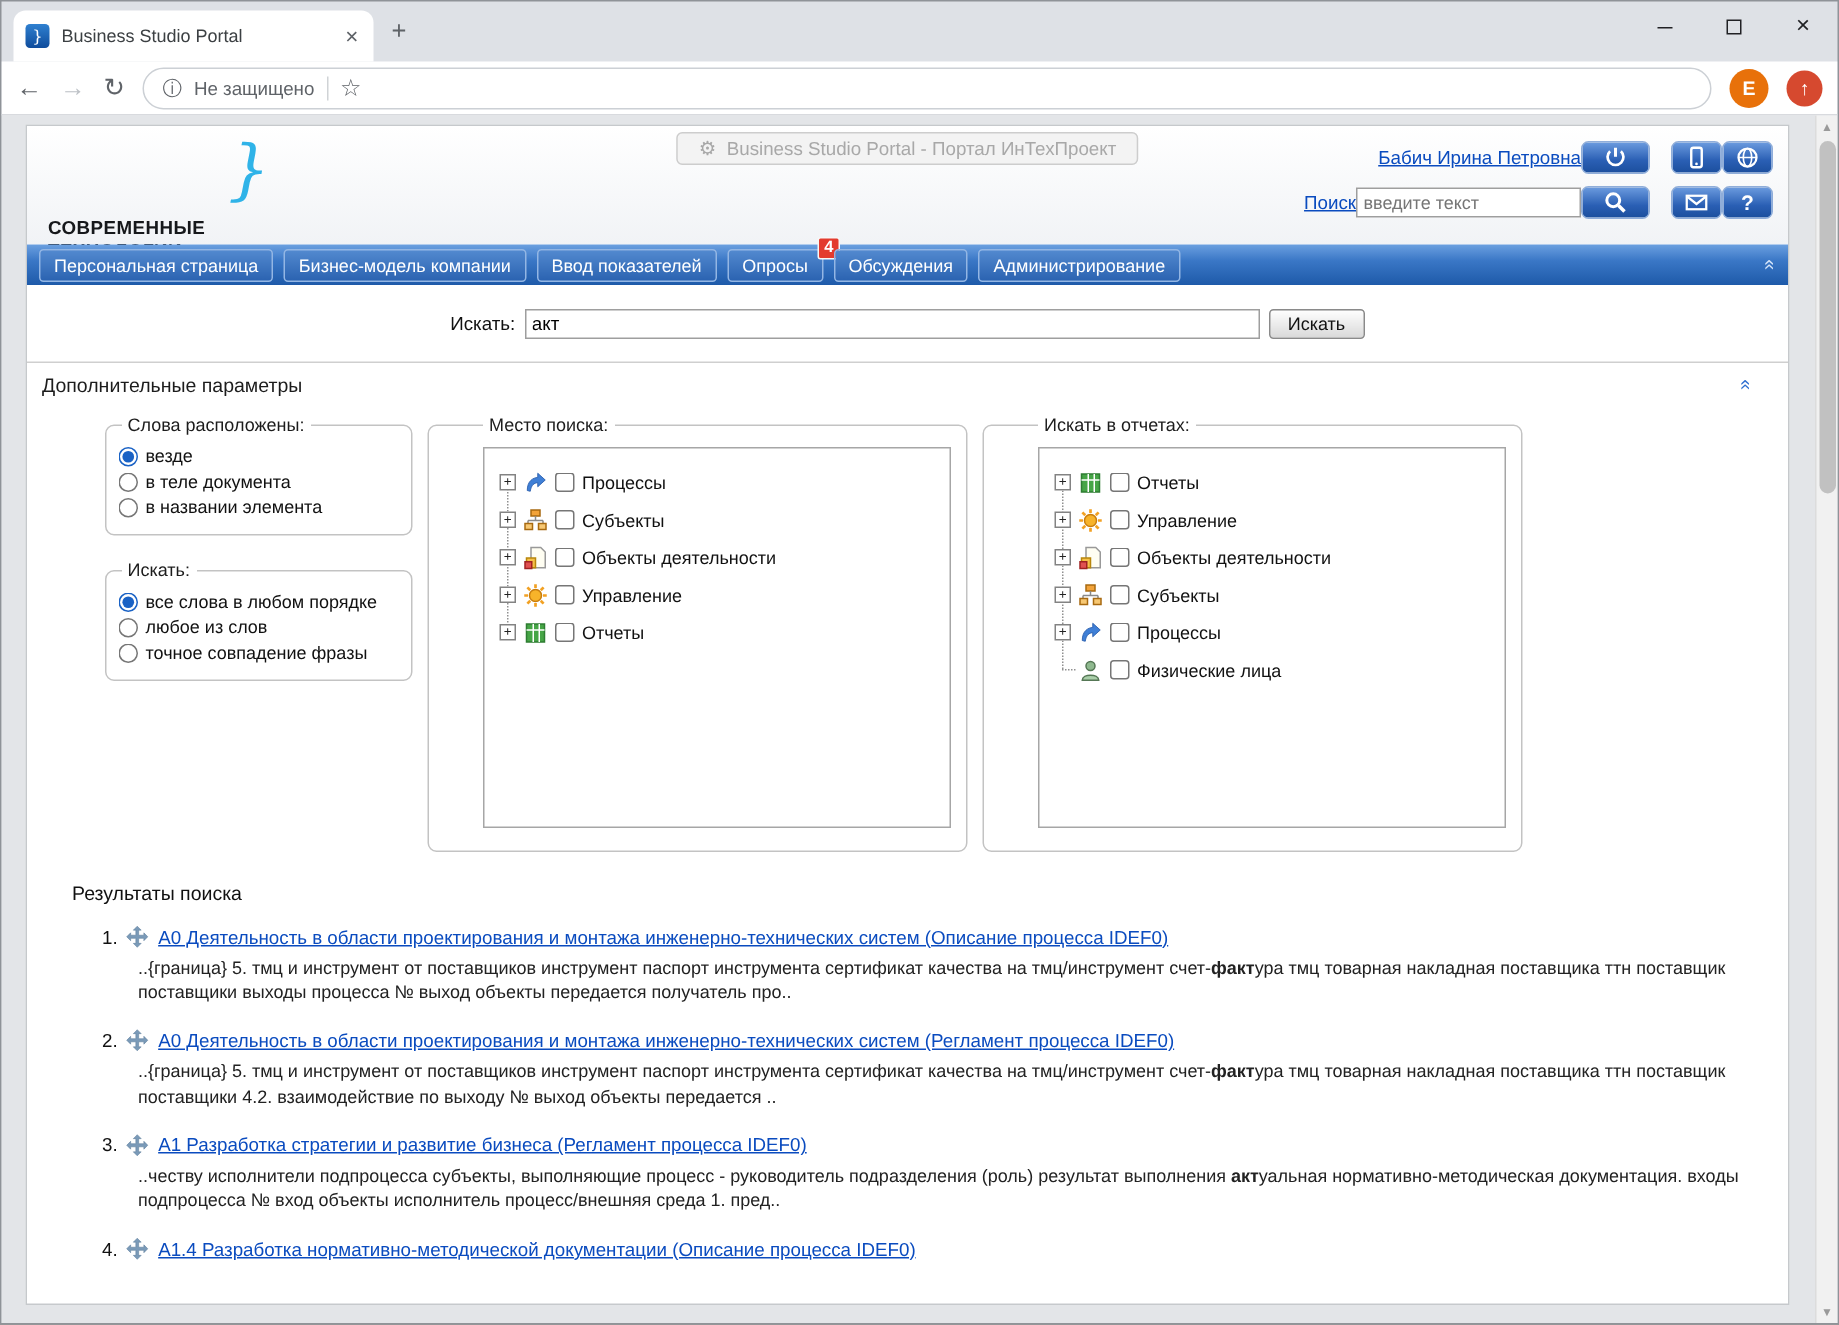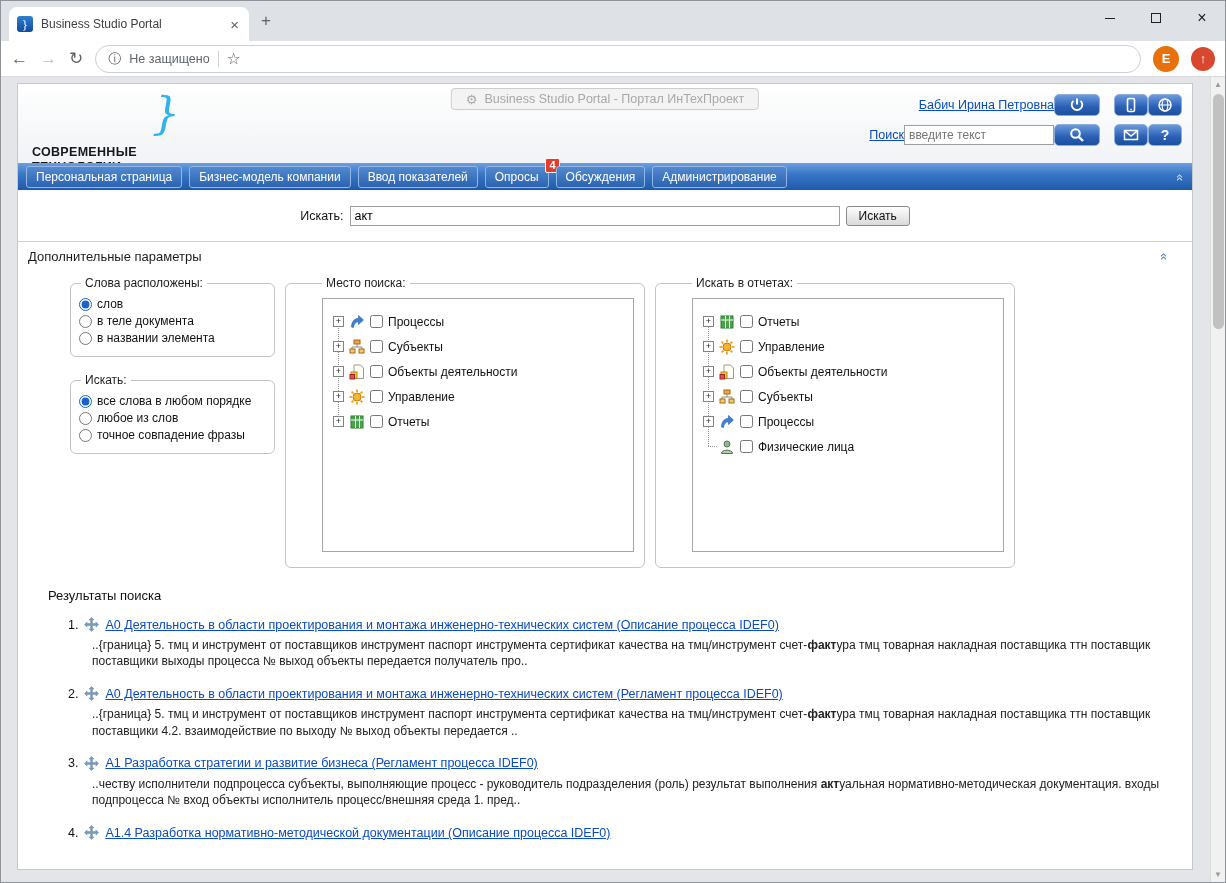--- a/index.html
+++ b/index.html
@@ -282,21 +282,21 @@
         <span class="params-collapse"><span class="chevrons-up">«</span></span>
       </div>
 
       <div class="params-body">
 
         <div class="col1">
           <fieldset class="fs-words">
             <legend>Слова расположены:</legend>
             <label class="opt-row">
                 <input type="radio" name="words" checked="" style="">
-                <span>слов</span>
+                <span>везде</span>
               </label>
             <label class="opt-row">
                 <input type="radio" name="words" style="">
                 <span>в теле документа</span>
               </label>
             <label class="opt-row">
                 <input type="radio" name="words" style="">
                 <span>в названии элемента</span>
               </label>
           </fieldset>

